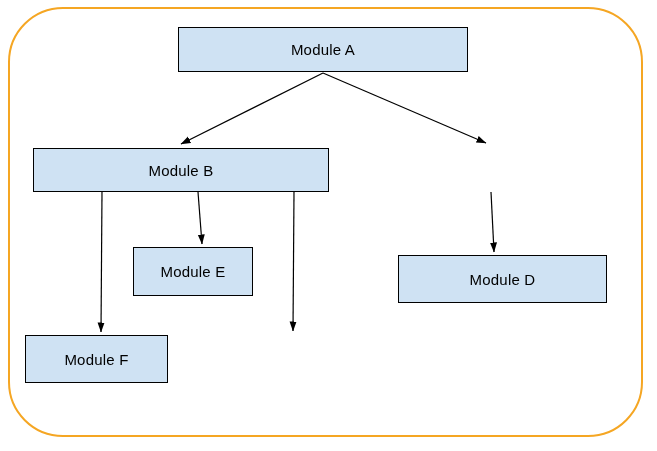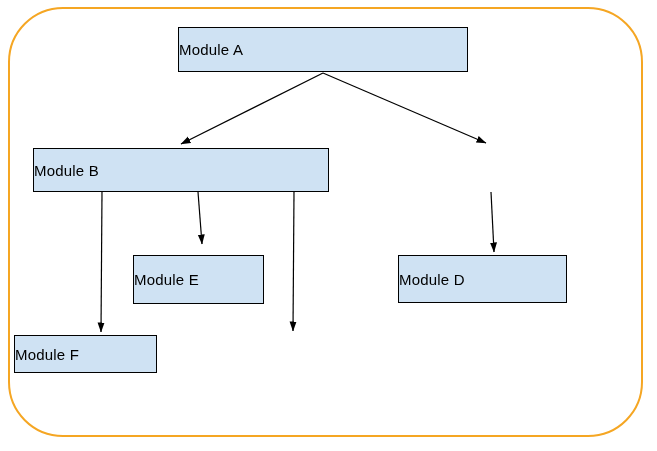--- a/index.html
+++ b/index.html
@@ -36,20 +36,21 @@
     stroke: var(--arrow, #000000);
     stroke-width: 1.2;
   }
   .node {
     position: absolute;
     box-sizing: border-box;
     background: var(--node-fill, #CFE2F3);
     border: 1px solid var(--node-border, #000000);
     display: flex;
     align-items: center;
+    justify-content: center;
   }
   .node-label {
     font-size: 15px;
     letter-spacing: 0.2px;
     color: var(--text, #000000);
     white-space: nowrap;
   }
 </style>
 </head>
 <body>
@@ -74,26 +75,26 @@
 
   <div class="node" style="left:178px; top:27px; width:290px; height:45px">
     <span class="node-label">Module A</span>
   </div>
 
   <div class="node" style="left:33px; top:148px; width:296px; height:44px">
     <span class="node-label">Module B</span>
   </div>
 
 
-  <div class="node" style="left:133px; top:255px; width:131px; height:49px">
+  <div class="node" style="left:133px; top:247px; width:120px; height:49px">
     <span class="node-label">Module E</span>
   </div>
 
-  <div class="node" style="left:398px; top:255px; width:169px; height:48px">
+  <div class="node" style="left:398px; top:255px; width:209px; height:48px">
     <span class="node-label">Module D</span>
   </div>
 
-  <div class="node" style="left:14px; top:335px; width:143px; height:38px">
+  <div class="node" style="left:25px; top:335px; width:143px; height:48px">
     <span class="node-label">Module F</span>
   </div>
 
 
 </div>
 
 </body></html>

